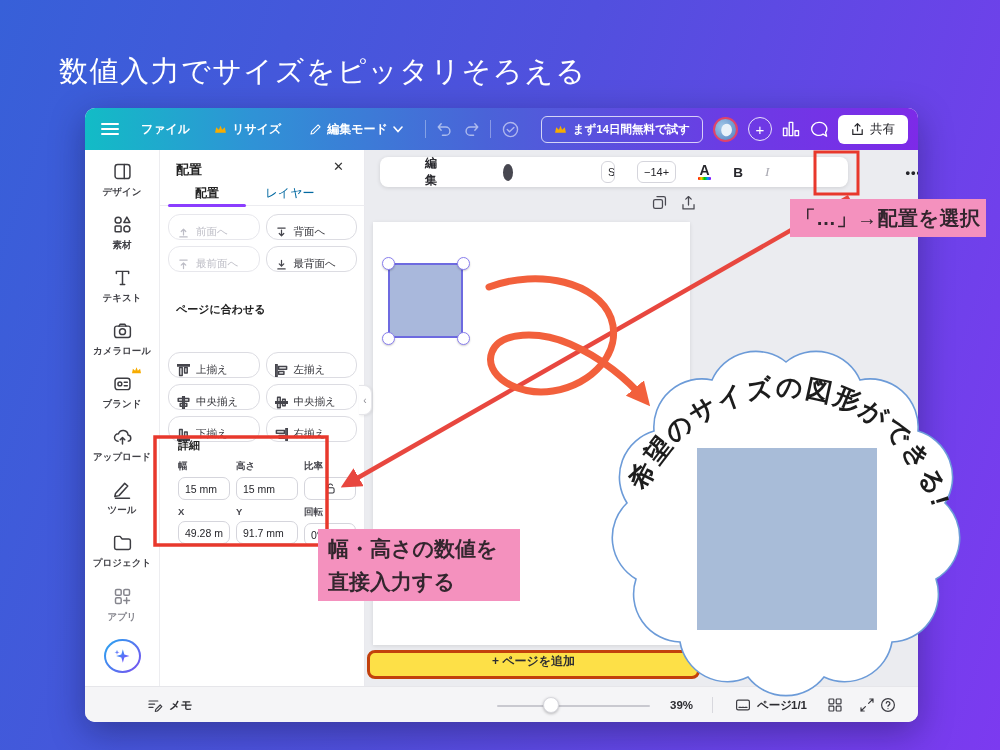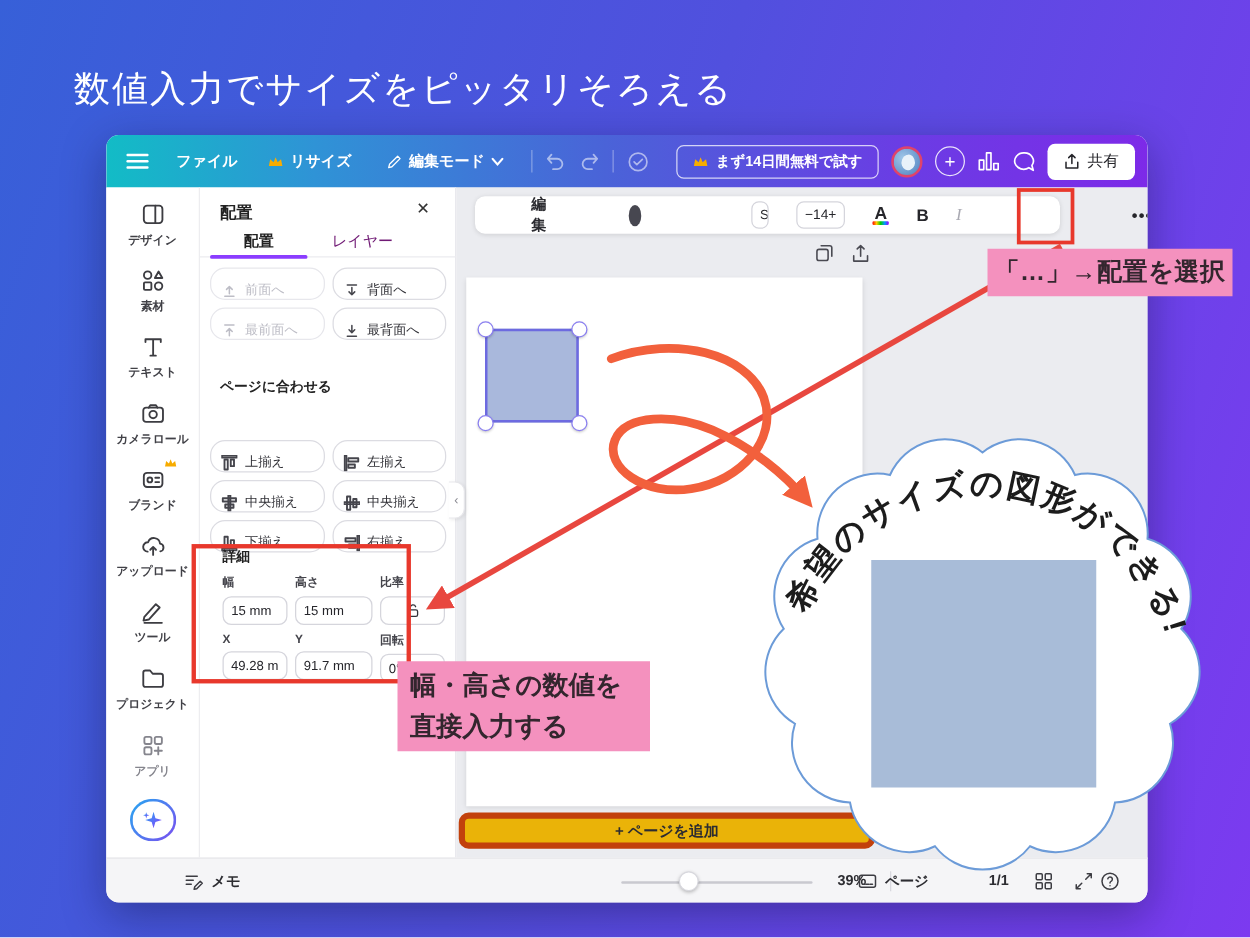--- a/index.html
+++ b/index.html
@@ -49,21 +49,21 @@
             border:2px solid transparent; display:flex; align-items:center; justify-content:center; }
 
   
   .panel { position:absolute; left:75px; top:42px; width:205px; bottom:36px; background:#fff;
            border-right:1px solid #e9e9ee; }
   .panel-title { position:absolute; left:16px; top:11px; font-size:13px; font-weight:700; color:#222; }
   .panel-close { position:absolute; right:20px; top:9px; font-size:13px; color:#333; }
   .tabs { position:absolute; left:0; top:30px; width:205px; height:26px; border-bottom:1px solid #ececf0; }
   .tab { position:absolute; top:0; height:26px; font-size:12px; display:flex; align-items:center; justify-content:center; }
   .tab1 { left:8px; width:78px; font-weight:700; color:#222; }
-  .tab2 { left:90px; width:80px; color:#701a75; }
+  .tab2 { left:90px; width:80px; color:#0369a1; }
   .tab-underline { position:absolute; left:8px; top:54px; width:78px; height:2.5px; background:#8b3dff; border-radius:2px; }
   .btn-grid { position:absolute; left:8px; width:189px; display:grid; grid-template-columns:1fr 1fr; gap:6px; }
   .pbtn { height:26px; border:1px solid #dcdce2; border-radius:12px; display:flex; align-items:flex-end;
           gap:6px; padding:0 8px; font-size:10.5px; color:#303036; background:#fff; }
   .pbtn.dis { color:#bdbdc6; border-color:#e7e7ec; }
   .pbtn.dis svg { stroke:#bdbdc6; }
   .oi { width:13px; height:13px; stroke:#45454c; fill:none; stroke-width:1.5; stroke-linecap:round; stroke-linejoin:round; }
   .sect-lbl { position:absolute; left:16px; font-size:11px; font-weight:700; color:#222; }
   .collapse-tab { position:absolute; left:199px; top:235px; width:13px; height:30px; background:#fff;
                   border:1px solid #e6e6ea; border-left:none; border-radius:0 8px 8px 0;
@@ -101,22 +101,22 @@
              background-size:8px 8px; border:1px solid #ccc; }
   .more { font-size:13px; letter-spacing:1px; color:#26262b; font-weight:700; margin-left:2px; }
   .page-ic { position:absolute; top:44px; stroke:#4a4a52; fill:none; stroke-width:1.5;
              stroke-linecap:round; stroke-linejoin:round; width:17px; height:17px; }
   .page { position:absolute; left:8px; top:72px; width:317px; height:423px; background:#fff;
           box-shadow:0 1px 4px rgba(0,0,0,.10); }
   .sel-square { position:absolute; left:15px; top:41px; width:75px; height:75px; background:#a9b8dc;
                 border:2px solid #6d6ae0; }
   .handle { position:absolute; width:13px; height:13px; border-radius:50%; background:#fff;
             border:1.5px solid #8a7ff0; box-shadow:0 1px 2px rgba(0,0,0,.2); }
-  .addpage { position:absolute; left:2px; top:500px; width:333px; height:29px; background:#eab308;
-             border:5px solid #c2410c; border-radius:8px; display:flex; align-items:flex-end;
+  .addpage { position:absolute; left:2px; top:500px; width:333px; height:29px; background:#fde047;
+             border:3px solid #c2410c; border-radius:8px; display:flex; align-items:flex-start;
              justify-content:center; font-size:12px; font-weight:700; color:#2c2c31; }
 
   
   .statusbar { position:absolute; left:0; bottom:0; width:928px; height:36px; background:#f5f5f7;
                border-top:1px solid #e6e6ea; }
   .st-item { position:absolute; top:0; height:36px; display:flex; align-items:center; gap:6px;
              font-size:11.5px; font-weight:600; color:#2c2c31; }
   .slider-track { position:absolute; left:412px; top:17.5px; width:153px; height:2.5px;
                   background:#c9c9d0; border-radius:2px; }
   .slider-thumb { position:absolute; left:458px; top:10px; width:16px; height:16px; border-radius:50%;
@@ -520,21 +520,21 @@
         <span>メモ</span>
       </div>
       <div class="slider-track"></div>
       <div class="slider-thumb"></div>
       <div class="st-item" style="left:585px">
           <span>39%</span>
         </div>
       <div class="st-item" style="left:627px">
           <div style="width:1px;height:16px;background:#d8d8de"></div>
         </div>
-      <div class="st-item" style="left:601px">
+      <div class="st-item" style="left:650px">
         <svg class="sbi" viewBox="0 0 20 20">
             <rect x="2" y="4" width="16" height="12" rx="2"></rect>
             <path d="M5 13 h2.5 M8.7 13 h2.5 M12.5 13 h2.5"></path>
           </svg>
         <span>ページ</span>
       </div>
       <div class="st-item" style="left:706px">
           <span>1/1</span>
         </div>
       <div class="st-item" style="left:742px">

